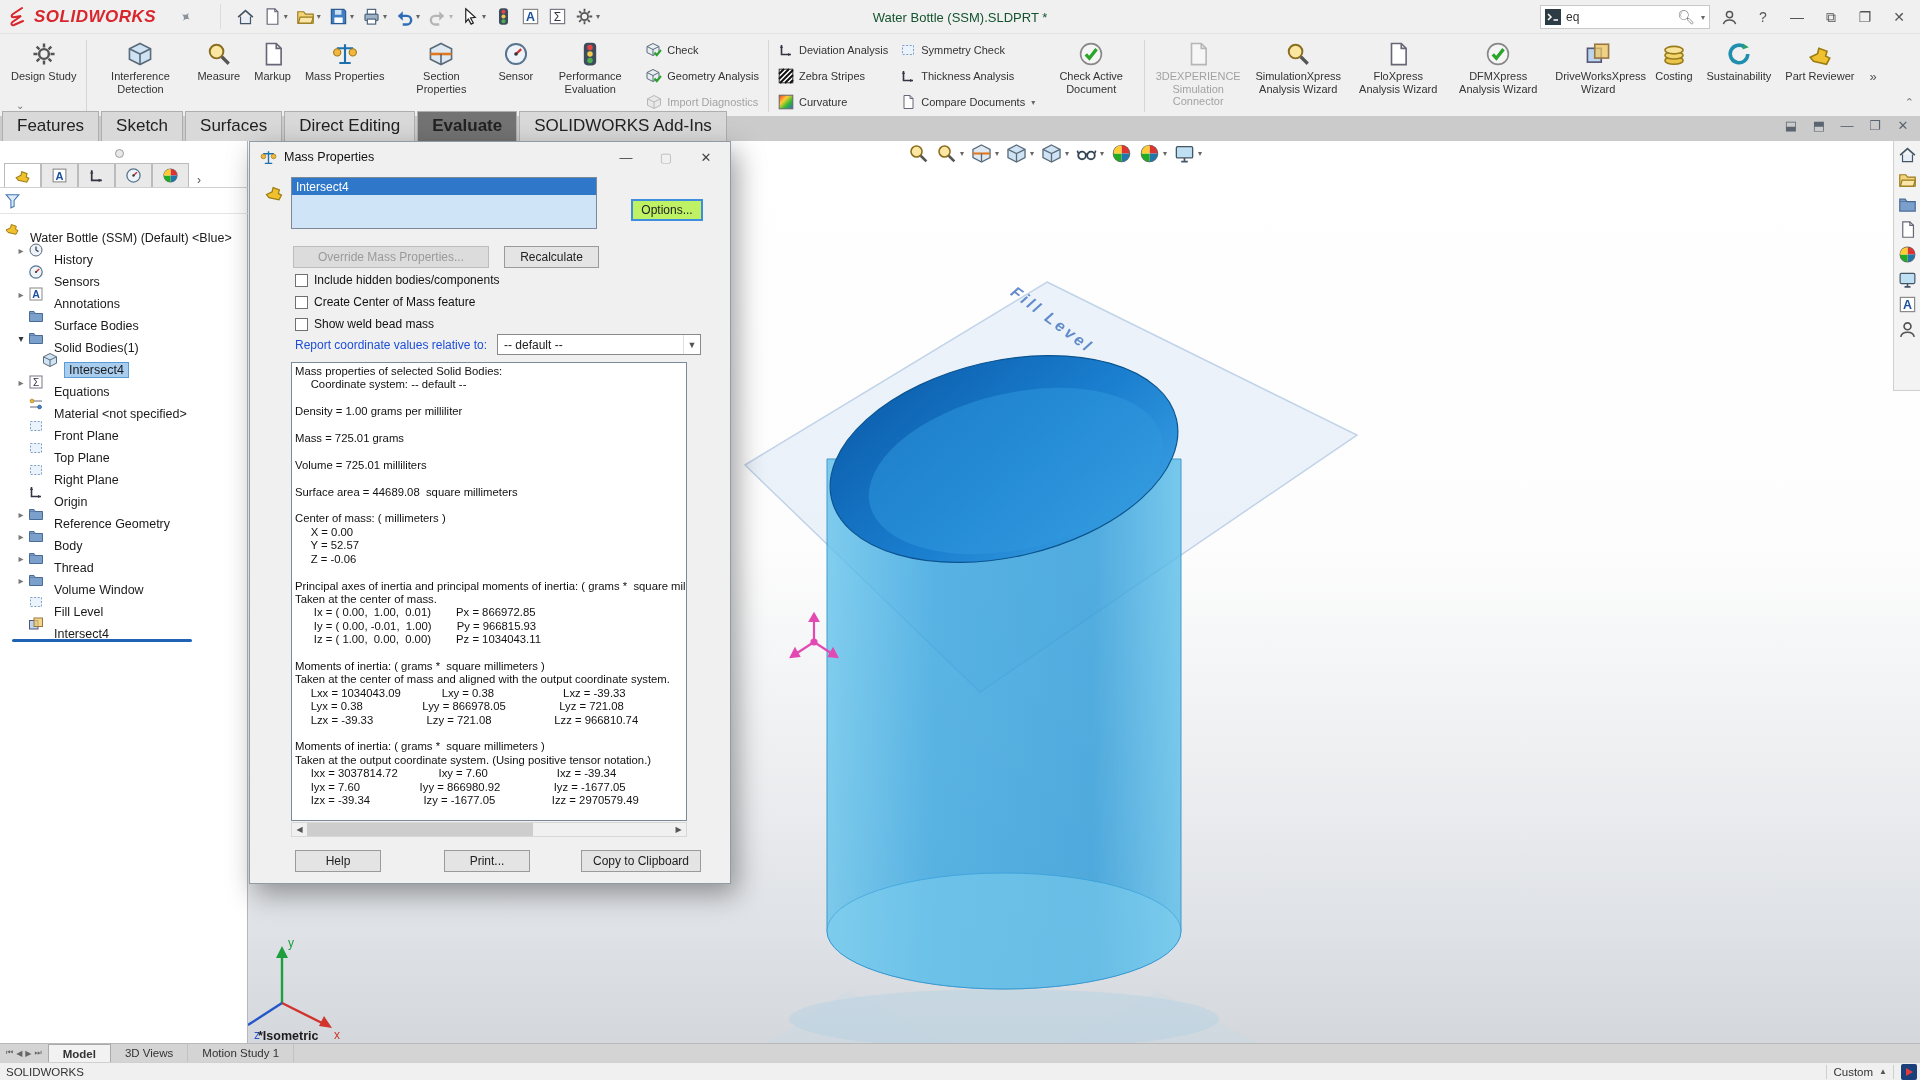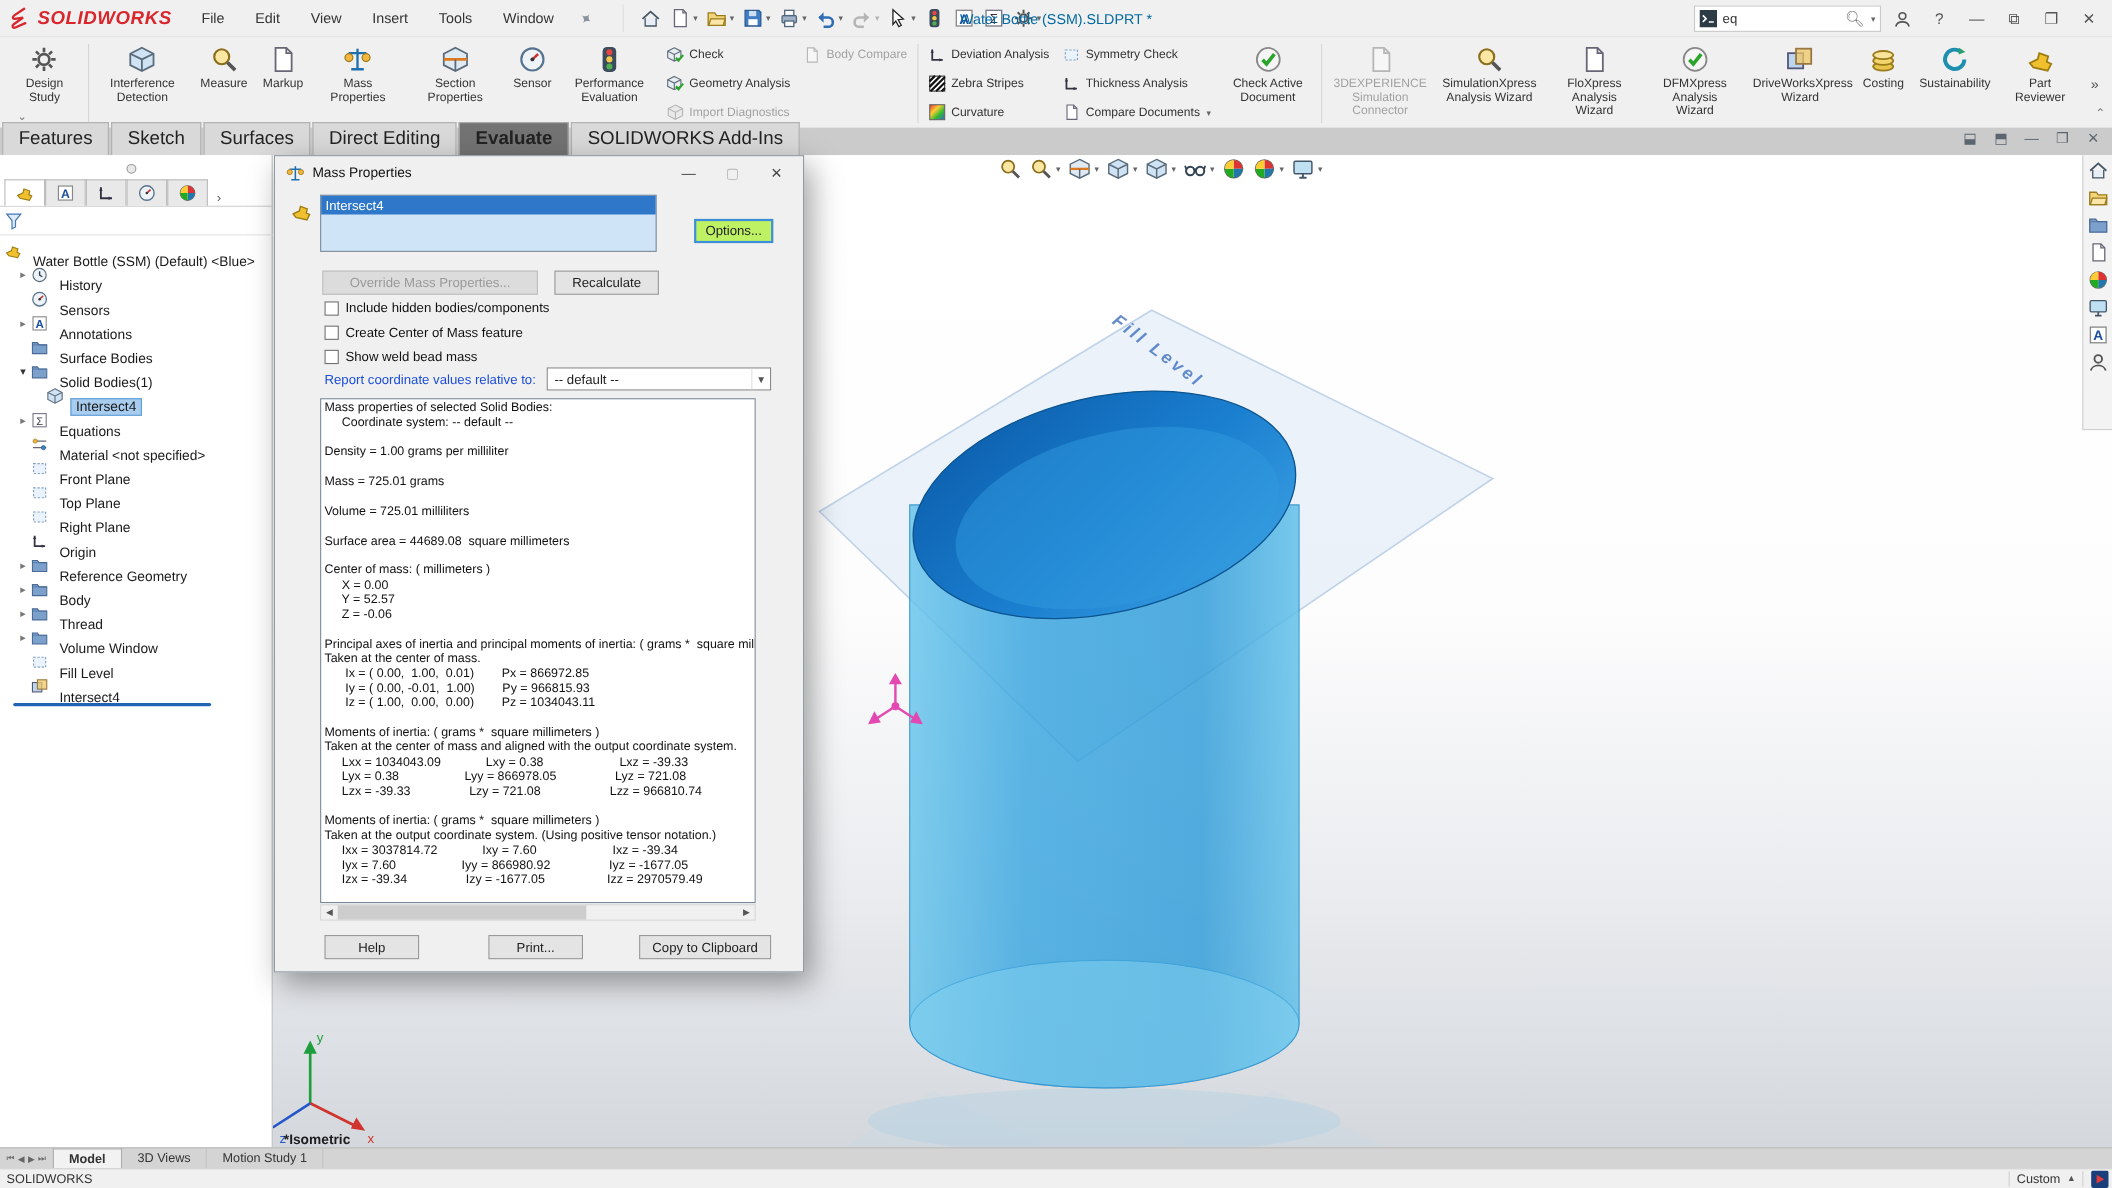--- a/index.html
+++ b/index.html
@@ -11,21 +11,21 @@
   .titlebar{position:absolute;left:0;top:0;width:1920px;height:34px;background:#f0f0f0;display:flex;align-items:center;border-bottom:1px solid #e2e2e2;}
   .logo{display:flex;align-items:center;gap:4px;padding:0 14px 0 8px;}
   .logo-text{font-size:17px;font-weight:bold;color:#d8262c;font-style:italic;letter-spacing:.5px;}
   .menus{display:flex;gap:2px;}
   .menu-item{padding:7px 13px;font-size:13px;color:#333;}
   .pin{margin:0 10px;color:#8a939b;font-size:14px;transform:rotate(35deg);}
   .qat{display:flex;align-items:center;gap:2px;margin-left:18px;border-left:1px solid #dcdcdc;padding-left:12px;}
   .qbtn{display:flex;align-items:center;padding:3px 3px;gap:1px;}
   .qbtn svg{width:19px;height:19px;}
   .caret{font-size:8px;color:#666;margin-left:1px;}
-  .doc-title{position:absolute;left:0;right:0;top:0;height:34px;display:flex;align-items:center;justify-content:center;font-size:13px;color:#0369a1;pointer-events:none;}
+  .doc-title{position:absolute;left:0;right:0;top:0;height:34px;display:flex;align-items:center;justify-content:center;font-size:13px;color:#14532d;pointer-events:none;}
   .tb-right{position:absolute;right:6px;top:0;height:34px;display:flex;align-items:center;gap:4px;}
   .search-box{display:flex;align-items:center;background:#fff;border:1px solid #c9c9c9;height:24px;width:170px;padding:0 4px;gap:5px;}
   .search-box svg{width:16px;height:16px;flex:0 0 auto;}
   .search-input{border:none;outline:none;flex:1;font-size:12px;min-width:20px;font-family:"Liberation Sans",sans-serif;color:#333;}
   .mag-glyph{color:#777;font-size:14px;}
   .wbtn{width:30px;height:28px;display:flex;align-items:center;justify-content:center;color:#555;font-size:14px;}
   .wbtn svg{width:17px;height:17px;}
 
   
   .ribbon{position:absolute;left:0;top:34px;width:1920px;height:82px;background:#f0f0f0;display:flex;align-items:stretch;padding:2px 4px 0 4px;}
@@ -309,28 +309,20 @@
 
 <div class="app">
 
   <div class="titlebar">
     <div class="logo">
       <svg width="22" height="22" viewBox="0 0 22 22">
           <path d="M14 2 5 8c-2 1.4-1.6 3.4.4 3.2L13 10l-8.5 6c-2 1.5-1 4 1.5 3l9-4" fill="none" stroke="#d8262c" stroke-width="2.1" stroke-linecap="round"></path>
         </svg>
       <span class="logo-text"><span>SOLIDWORKS</span></span>
     </div>
-    <div class="menus">
-      <span class="menu-item">File</span>
-      <span class="menu-item">Edit</span>
-      <span class="menu-item">View</span>
-      <span class="menu-item">Insert</span>
-      <span class="menu-item">Tools</span>
-      <span class="menu-item">Window</span>
-    </div>
     <span class="pin">✦</span>
     <div class="qat">
       <span class="qbtn">
           <svg>
             <use href="#s-home"></use>
           </svg>
         </span>
       <span class="qbtn">
           <svg>
             <use href="#s-newdoc"></use>
@@ -479,28 +471,20 @@
           <svg>
             <use href="#s-cubecheck"></use>
           </svg>
           <span class="lbl">Geometry Analysis</span>
         </div>
       <div class="r-small disabled">
           <svg>
             <use href="#s-cube"></use>
           </svg>
           <span class="lbl">Import Diagnostics</span>
-        </div>
-    </div>
-    <div class="r-col">
-      <div class="r-small disabled">
-          <svg>
-            <use href="#s-doc"></use>
-          </svg>
-          <span class="lbl">Body Compare</span>
         </div>
     </div>
     <div class="r-sep"></div>
     <div class="r-col">
       <div class="r-small">
           <svg>
             <use href="#s-axis"></use>
           </svg>
           <span class="lbl">Deviation Analysis</span>
         </div>

